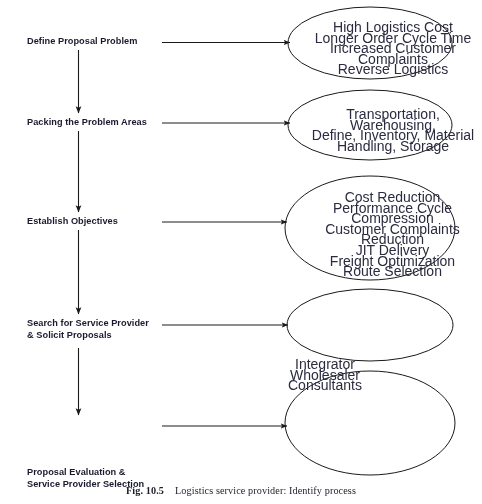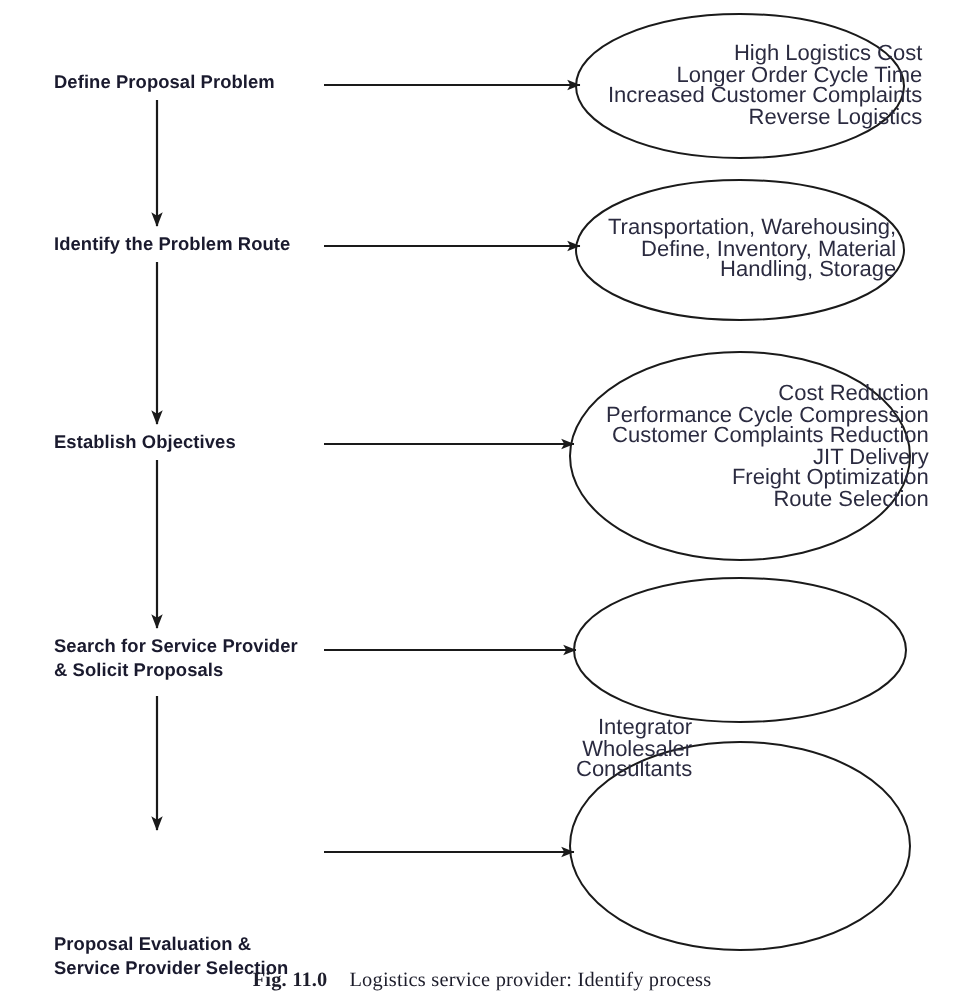--- a/index.html
+++ b/index.html
@@ -31,26 +31,26 @@
     font-weight: bold;
     color: #1a1a2e;
     line-height: 11.5px;
     letter-spacing: 0.05px;
     white-space: pre-line;
     text-align: left;
   }
   .ellipse-text {
     position: absolute;
     font-family: "Liberation Sans", sans-serif;
-    font-size: 11px;
+    font-size: 14px;
     font-weight: normal;
     color: #2b2b40;
     line-height: 10.6px;
     white-space: pre-line;
-    text-align: right;
+    text-align: center;
   }
   .caption {
     position: absolute;
     left: 0;
     top: 485px;
     width: 482px;
     text-align: center;
     font-family: "Liberation Serif", serif;
     font-size: 10.2px;
     color: #1d1d2b;
@@ -107,21 +107,21 @@
     <line x1="162" y1="426" x2="287" y2="426" stroke="#1a1a1a" stroke-width="1" marker-end="url(#arrow-h)"></line>
 
     <line x1="78.5" y1="50" x2="78.5" y2="113" stroke="#1a1a1a" stroke-width="1.1" marker-end="url(#arrow-v)"></line>
     <line x1="78.5" y1="131" x2="78.5" y2="212" stroke="#1a1a1a" stroke-width="1.1" marker-end="url(#arrow-v)"></line>
     <line x1="78.5" y1="230" x2="78.5" y2="314" stroke="#1a1a1a" stroke-width="1.1" marker-end="url(#arrow-v)"></line>
     <line x1="78.5" y1="348" x2="78.5" y2="415" stroke="#1a1a1a" stroke-width="1.1" marker-end="url(#arrow-v)"></line>
   </svg>
 
   <div class="stage-label" style="left:27px; top:36px;">Define Proposal Problem</div>
 
-  <div class="stage-label" style="left:27px; top:117px;">Identify the Problem Route</div>
+  <div class="stage-label" style="left:27px; top:117px;">Packing the Problem Areas</div>
 
   <div class="stage-label" style="left:27px; top:216px;">Establish Objectives</div>
 
   <div class="stage-label" style="left:27px; top:318px;">Search for Service Provider
 &amp; Solicit Proposals</div>
 
   <div class="stage-label" style="left:27px; top:419px;margin-top:48px;">Proposal Evaluation &amp;
 Service Provider Selection</div>
 
   <div class="ellipse-text" style="left:304px; top:22px;">High Logistics Cost
@@ -139,16 +139,16 @@
 JIT Delivery
 Freight Optimization
 Route Selection</div>
 
   <div class="ellipse-text" style="left:288px; top:311px;margin-top:48px;">Integrator
 Wholesaler
 Consultants</div>
 
 
   <div class="caption">
-    <span class="cap-num">Fig. 11.0</span><span class="cap-gap"></span><span>Logistics service provider: Identify process</span>
+    <span class="cap-num">Fig. 10.5</span><span class="cap-gap"></span><span>Logistics service provider: Identify process</span>
   </div>
 
 </div>
 
 </body></html>

